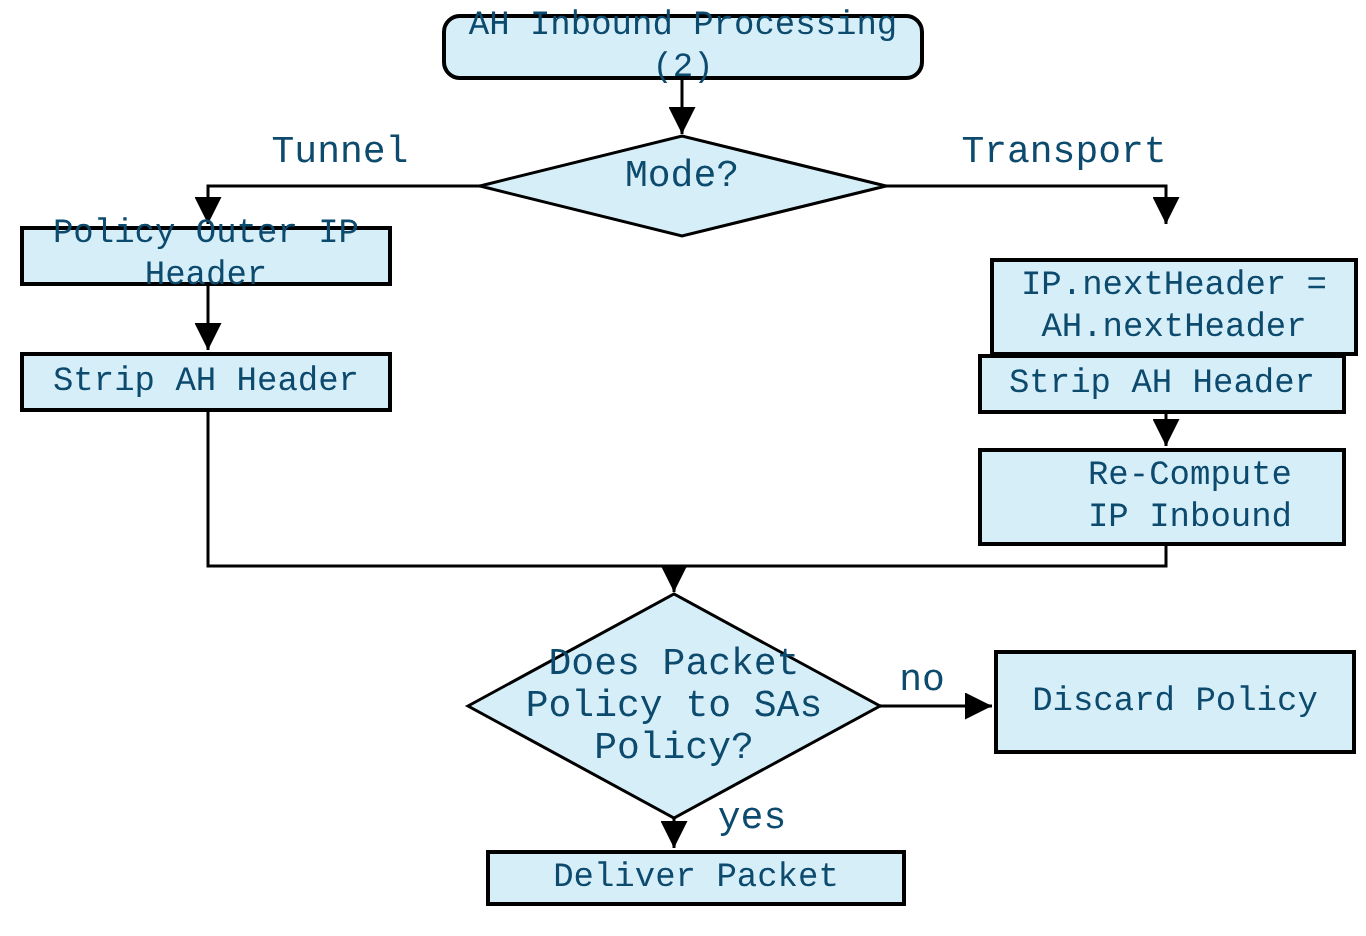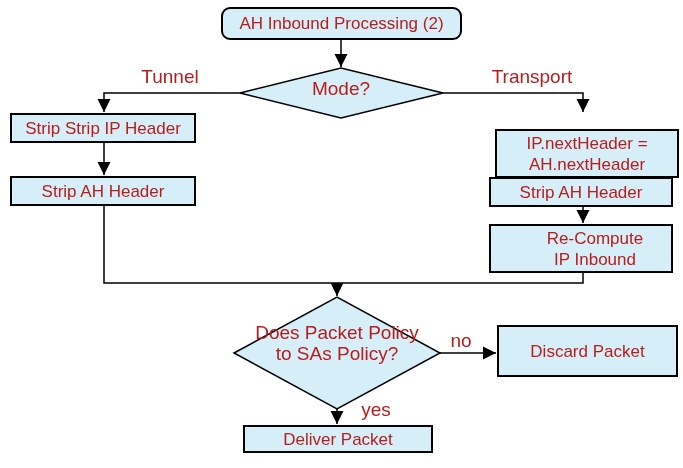--- a/index.html
+++ b/index.html
@@ -1,42 +1,42 @@
 <!DOCTYPE html>
 <html><head>
 <meta charset="utf-8">
 <style>
   html,body { margin:0; padding:0; background:#ffffff; }
   .canvas {
     position:relative;
     width:683px; height:468px;
     background:#ffffff;
-    font-family:Liberation Sans, sans-serif;
-    color:#b91c1c;
+    font-family:Liberation Mono, monospace;
+    color:#0c4a6e;
     overflow:hidden;
   }
   .edges { position:absolute; left:0; top:0; width:683px; height:468px; }
   .edges line, .edges polyline { stroke:#000000; stroke-width:1.5; fill:none; }
   .edges .shape { fill:#d6eef8; stroke:#000000; stroke-width:1.5; }
   .node {
     position:absolute; box-sizing:border-box;
     background:#d6eef8; border:2px solid #000000;
     display:flex; align-items:center; justify-content:center;
     flex-direction:column;
     text-align:center; font-size:17px; line-height:21px;
   }
   .node span { display:block; }
   #n-start    { left:221px; top:7px;   width:241px; height:33px; border-radius:9px; }
   #n-strip-outer { left:10px;  top:113px; width:186px; height:30px; }
   #n-strip-ah-l  { left:10px;  top:176px; width:186px; height:30px; }
   #n-ip-next     { left:495px; top:113px; width:184px; height:49px;margin-top:16px; }
   #n-strip-ah-r  { left:489px; top:177px; width:184px; height:30px; }
   #n-recompute   { left:489px; top:224px; width:184px; height:49px;padding-left:28px; }
   #n-discard     { left:497px; top:325px; width:181px; height:52px; }
-  #n-deliver     { left:243px; top:425px; width:190px; height:28px;justify-content:center; }
+  #n-deliver     { left:243px; top:425px; width:210px; height:28px;justify-content:center; }
   .dlabel {
     position:absolute; text-align:center;
     font-size:19px; line-height:21px;
   }
   #l-mode      { left:291px; top:78px;  width:100px; }
   #l-policy    { left:247px; top:322px; width:180px; }
   #l-tunnel    { left:120px; top:66px;  width:100px; }
   #l-transport { left:480px; top:66px;  width:104px;text-align:center; }
   #l-no        { left:441px; top:330px; width:40px;  }
   #l-yes       { left:356px; top:399px; width:40px;  }
@@ -67,21 +67,21 @@
     <line x1="337" y1="283" x2="337" y2="296" marker-end="url(#arrow)"></line>
     <line x1="440" y1="353" x2="496" y2="353" marker-end="url(#arrow)"></line>
     <line x1="337" y1="409" x2="337" y2="424" marker-end="url(#arrow)"></line>
   </svg>
 
   <div class="node" id="n-start">
     <span>AH Inbound Processing (2)</span>
   </div>
 
   <div class="node" id="n-strip-outer">
-    <span>Strip Strip IP Header</span>
+    <span>Policy Outer IP Header</span>
   </div>
 
   <div class="node" id="n-strip-ah-l">
     <span>Strip AH Header</span>
   </div>
 
   <div class="node" id="n-ip-next">
     <span>IP.nextHeader =</span>
     <span>AH.nextHeader</span>
   </div>
@@ -89,21 +89,21 @@
   <div class="node" id="n-strip-ah-r">
     <span>Strip AH Header</span>
   </div>
 
   <div class="node" id="n-recompute">
     <span>Re-Compute</span>
     <span>IP Inbound</span>
   </div>
 
   <div class="node" id="n-discard">
-    <span>Discard Packet</span>
+    <span>Discard Policy</span>
   </div>
 
   <div class="node" id="n-deliver">
     <span>Deliver Packet</span>
   </div>
 
   <div class="dlabel" id="l-mode">
     <span>Mode?</span>
   </div>
 

